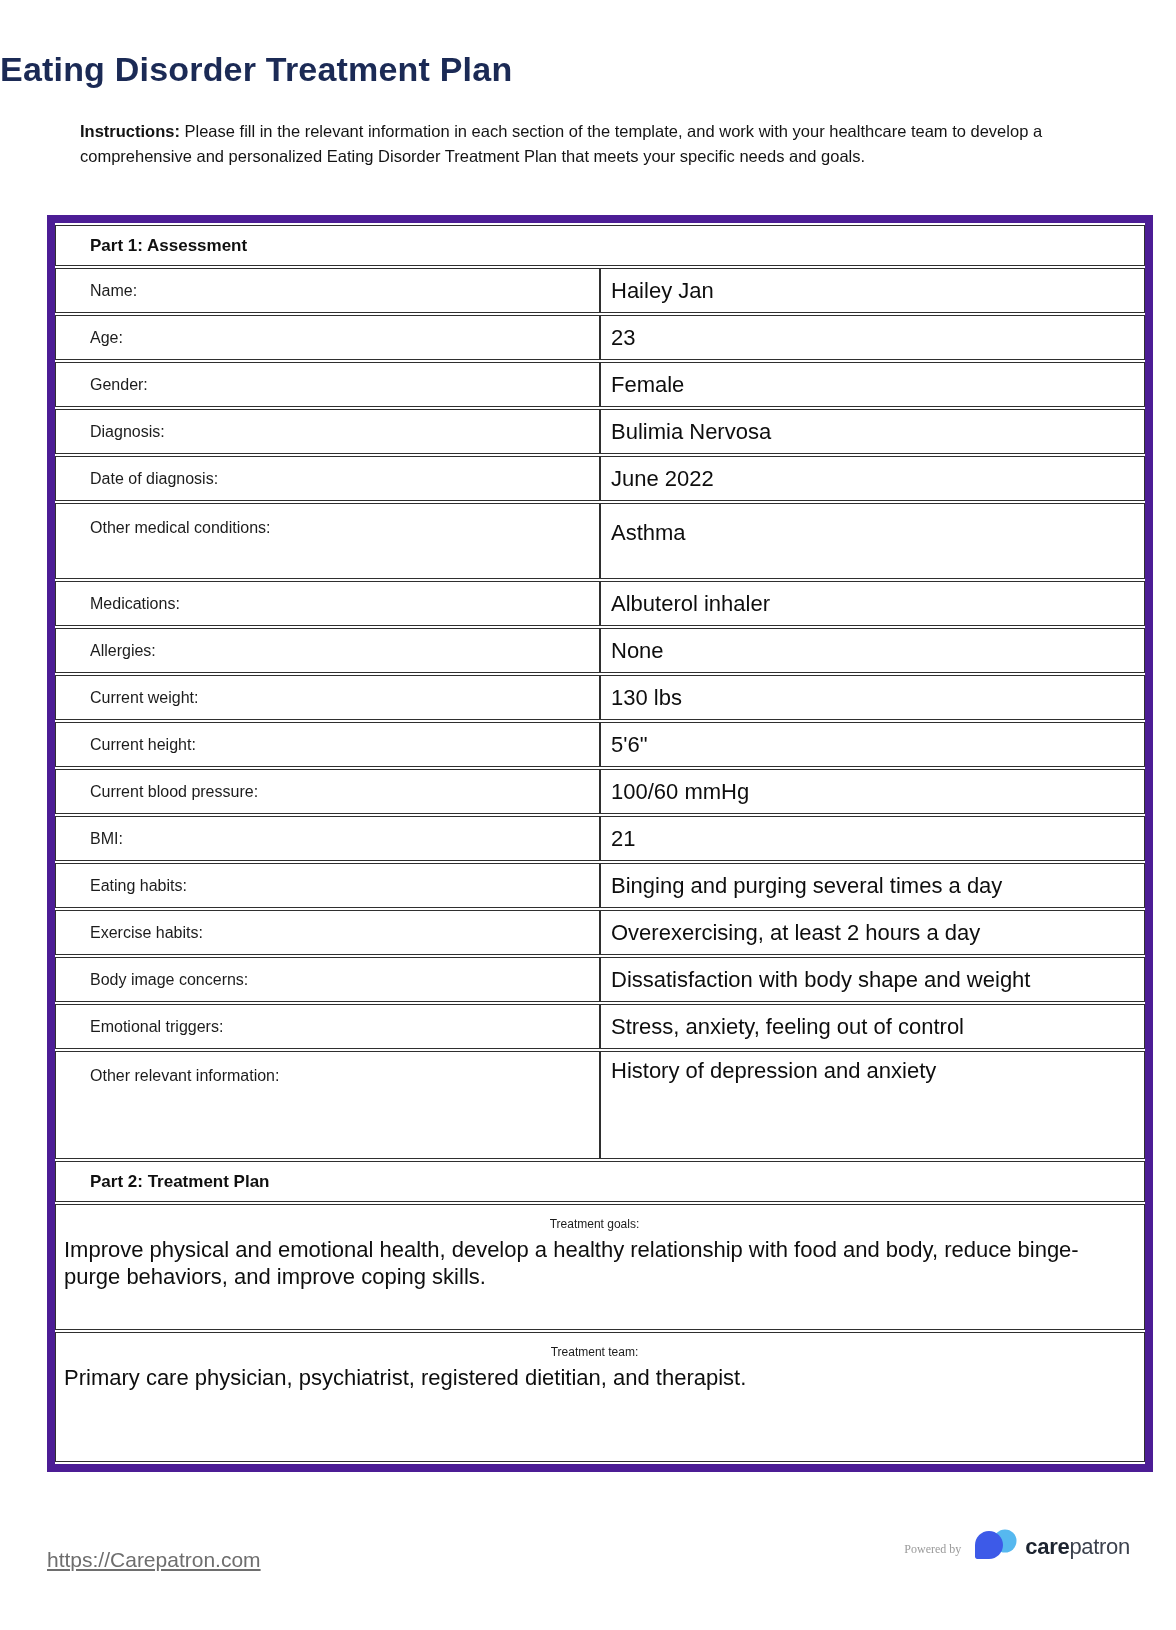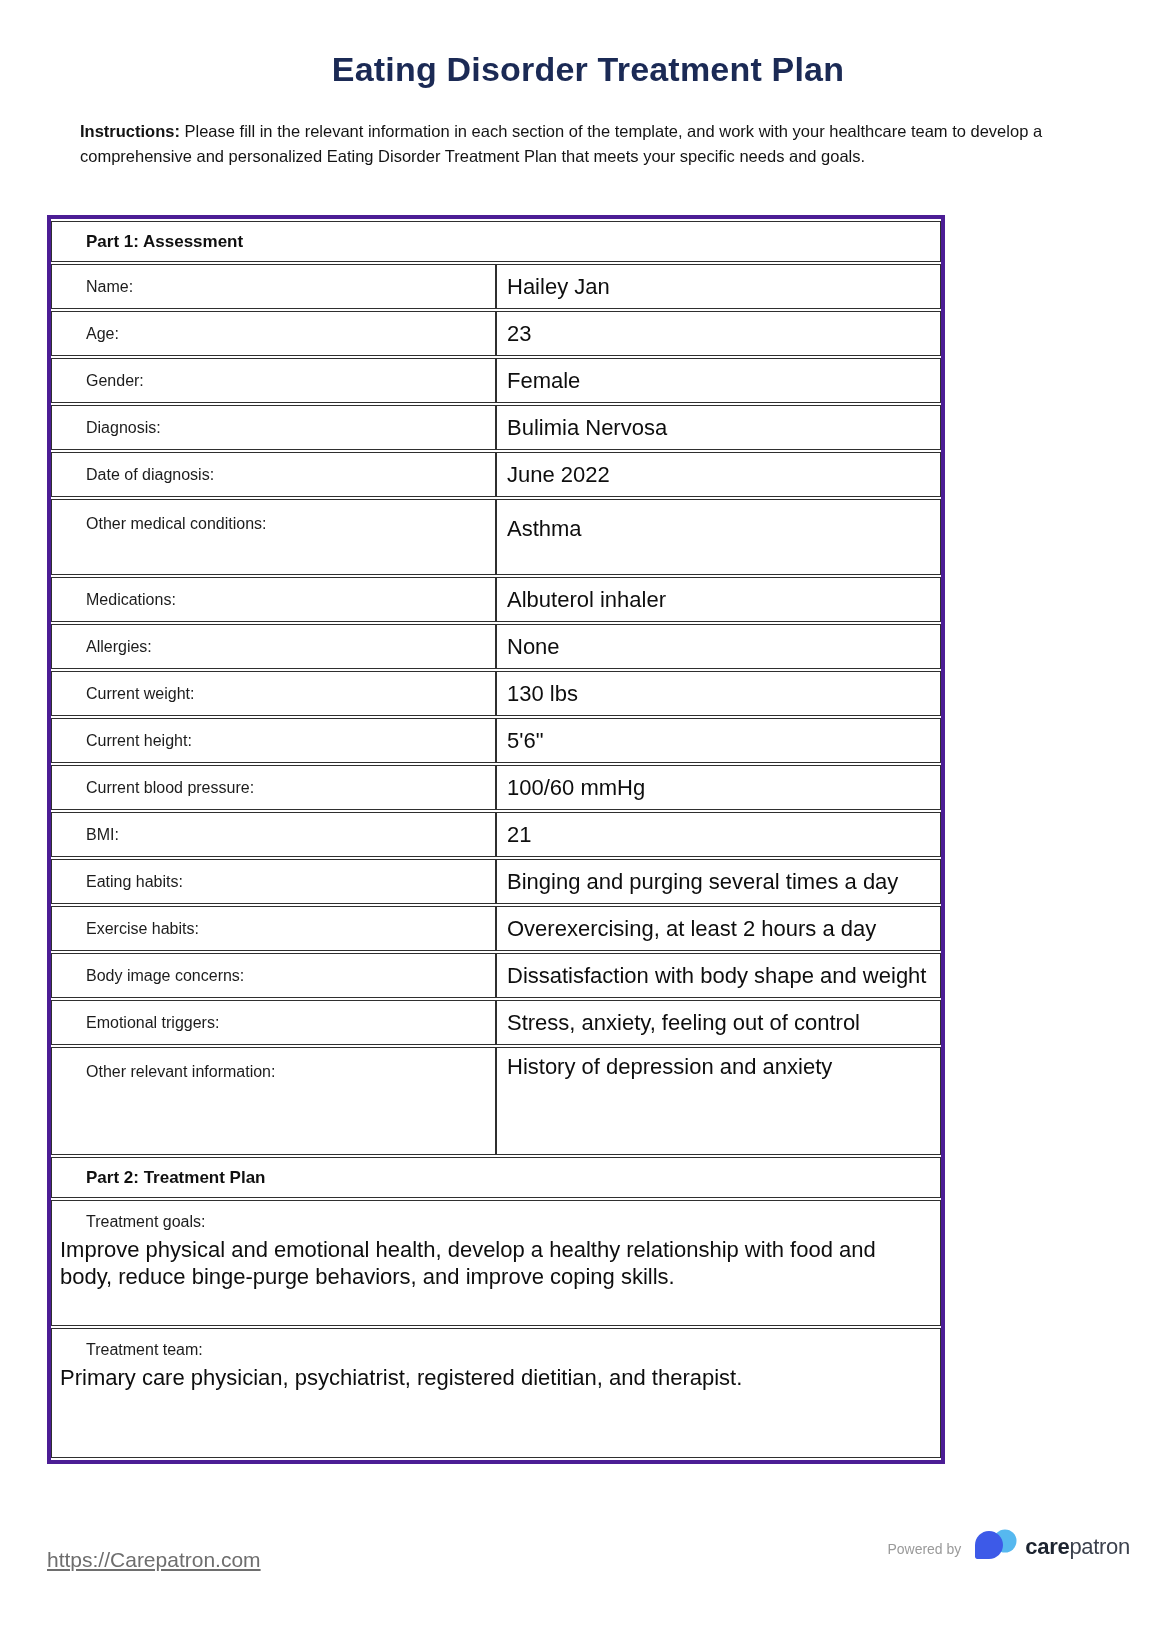--- a/index.html
+++ b/index.html
@@ -5,38 +5,37 @@
   html, body { margin: 0; padding: 0; background: #ffffff; }
   body {
     width: 1176px; height: 1630px;
     position: relative;
     font-family: "Liberation Sans", sans-serif;
     color: #111;
     overflow: hidden;
   }
   .page-title {
     margin: 50px 0 0 0;
-    text-align: center;
     font-size: 34px;
     font-weight: bold;
     color: #1b2a55;
     letter-spacing: 0.2px;
   }
   .instructions {
     margin: 30px 85px 0 80px;
     font-size: 16.5px;
     line-height: 25px;
     color: #141414;
   }
   .instructions b { font-weight: bold; }
 
   table.form {
     margin: 46px 0 0 47px;
-    width: 898px;
-    border: 4px solid #4c1d95;
+    width: 1106px;
+    border: 8px solid #4c1d95;
     border-collapse: separate;
     border-spacing: 0 2px;
     table-layout: fixed;
   }
   table.form td {
     border: 1px solid #2f2f2f;
     background: #ffffff;
     box-sizing: border-box;
   }
   td.section-hdr {
@@ -72,23 +71,24 @@
   tr.r-tall2 td.lbl { padding-top: 10px; }
   tr.r-tall2 td.val { padding-top: 6px; }
 
   td.sec {
     vertical-align: top;
     padding: 12px 45px 0 8px;
   }
   tr.r-goals td { height: 126px; }
   tr.r-team td { height: 130px; }
   .sec-label {
-    font-size: 16px;
+    font-size: 12px;
     color: #1c1c1c;
     padding-left: 26px;
+    text-align: center;
   }
   .sec-text {
     margin-top: 5px;
     font-size: 22px;
     line-height: 27px;
     color: #0e0e0e;
   }
 
   .footer-link {
     position: absolute;
@@ -99,24 +99,25 @@
     text-decoration: underline;
   }
   .brand {
     position: absolute;
     right: 46px;
     top: 1527px;
     display: flex;
     align-items: center;
   }
   .powered-by {
-    font-size: 14px;
+    font-size: 12px;
     color: #9a9a9a;
     margin-right: 12px;
     margin-top: 4px;
+    font-family: Liberation Serif, serif;
   }
   .logo-mark { margin-right: 6px; display: block; }
   .brand-text { font-size: 22px; letter-spacing: -0.3px; }
   .brand-text .care { font-weight: bold; color: #1d2430; }
   .brand-text .patron { font-weight: normal; color: #3c414d; }
 </style>
 </head>
 <body>
 
 <h1 class="page-title">Eating Disorder Treatment Plan</h1>

